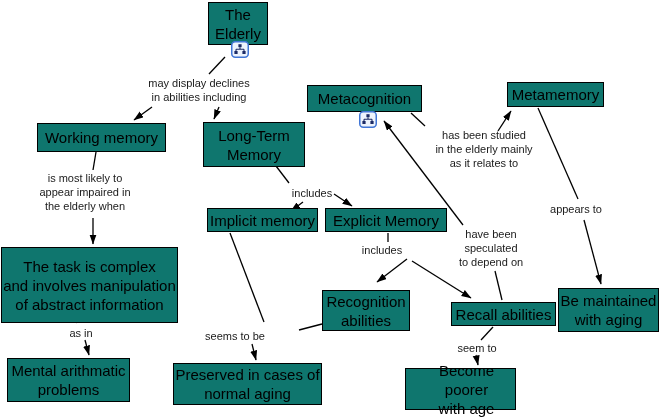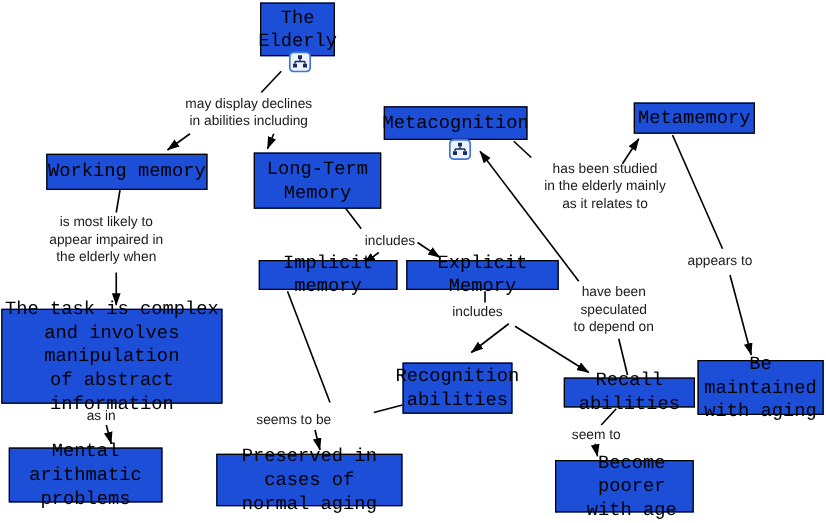--- a/index.html
+++ b/index.html
@@ -6,24 +6,24 @@
   body{width:661px;height:418px;font-family:"Liberation Sans",sans-serif;}
   .stage{position:relative;width:661px;height:418px;background:#ffffff;overflow:hidden;}
   svg.connectors{position:absolute;left:0;top:0;z-index:1;}
   .phrase{
     position:absolute;z-index:2;transform:translateX(-50%);
     text-align:center;white-space:pre-line;
     font-family:"Liberation Sans",sans-serif;font-size:11px;line-height:14px;color:#1a1a1a;
   }
   .concept{
     position:absolute;z-index:3;box-sizing:border-box;
-    border:1.5px solid #000;background:#1d4ed8;
+    border:1.5px solid #000;background:#0f766e;
     display:flex;align-items:center;justify-content:center;
     text-align:center;white-space:pre-line;
-    font-family:Liberation Mono, monospace;font-size:15px;line-height:19px;color:#000;
+    font-family:Liberation Sans, sans-serif;font-size:15px;line-height:19px;color:#000;
   }
   .submap-icon{position:absolute;z-index:4;width:18px;height:17px;display:block;}
 </style>
 </head>
 <body>
 
 <div class="stage" style="background: rgb(255, 255, 255);">
     <svg width="661" height="418" class="connectors">
       <defs>
         <marker id="ah" markerUnits="userSpaceOnUse" markerWidth="12" markerHeight="9" refX="9.5" refY="3.5" orient="auto">
@@ -98,17 +98,17 @@
 of abstract information</div>
     <div class="concept" style="left: 207px; top: 208px; width: 111px; height: 24px;">Implicit memory</div>
     <div class="concept" style="left: 325px; top: 208px; width: 122px; height: 24px;">Explicit Memory</div>
     <div class="concept" style="left: 7px; top: 358px; width: 123px; height: 44px;">Mental arithmatic
 problems</div>
     <div class="concept" style="left: 173px; top: 363px; width: 149px; height: 42px;">Preserved in cases of
 normal aging</div>
     <div class="concept" style="left: 322px; top: 290px; width: 88px; height: 41px;">Recognition
 abilities</div>
     <div class="concept" style="left: 451px; top: 302px; width: 105px; height: 24px;">Recall abilities</div>
-    <div class="concept" style="left: 444px; top: 368px; width: 111px; height: 42px; padding-left: 12px;">Become poorer
+    <div class="concept" style="left: 405px; top: 368px; width: 111px; height: 42px; padding-left: 12px;">Become poorer
 with age</div>
     <div class="concept" style="left: 558px; top: 288px; width: 101px; height: 44px;">Be maintained
 with aging</div>
   </div>
 
 </body></html>

